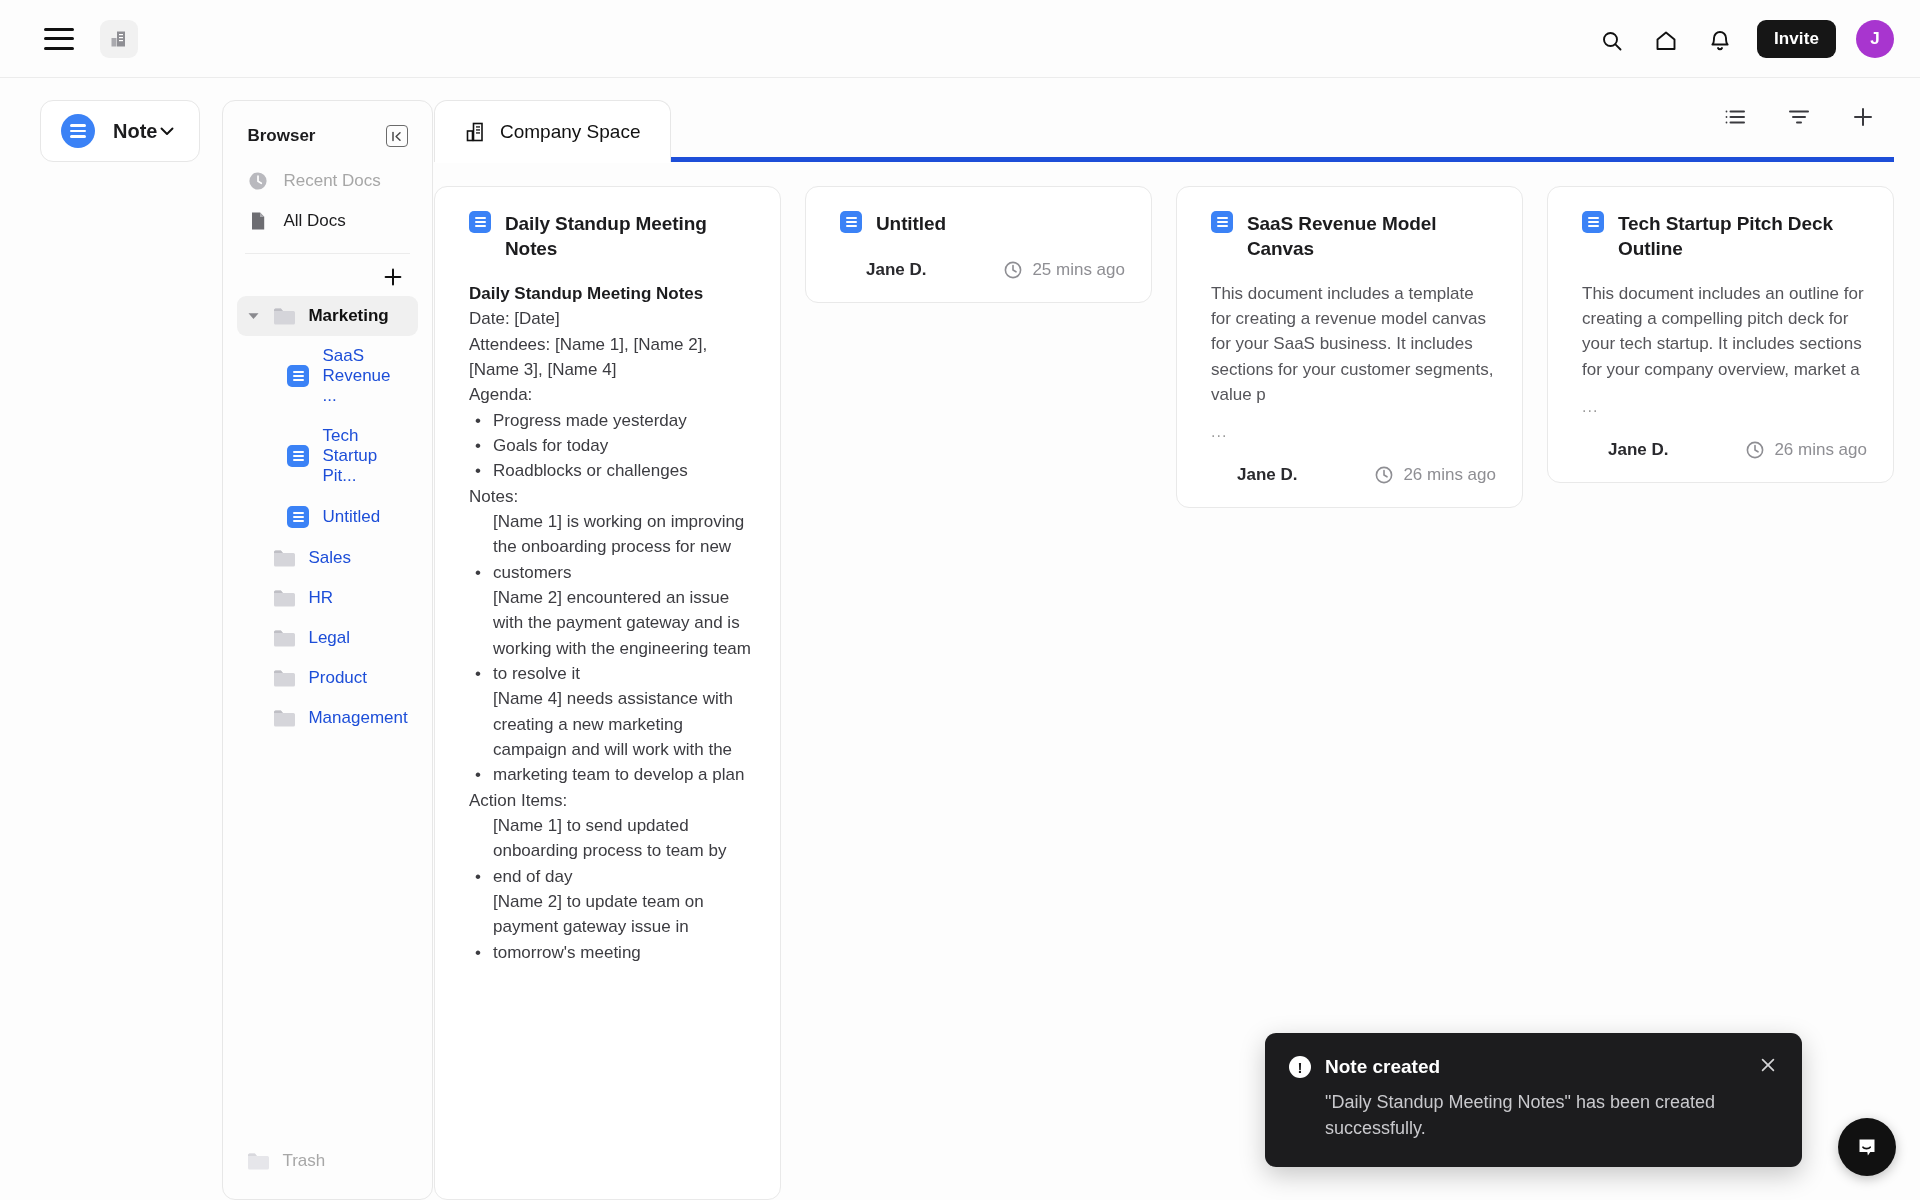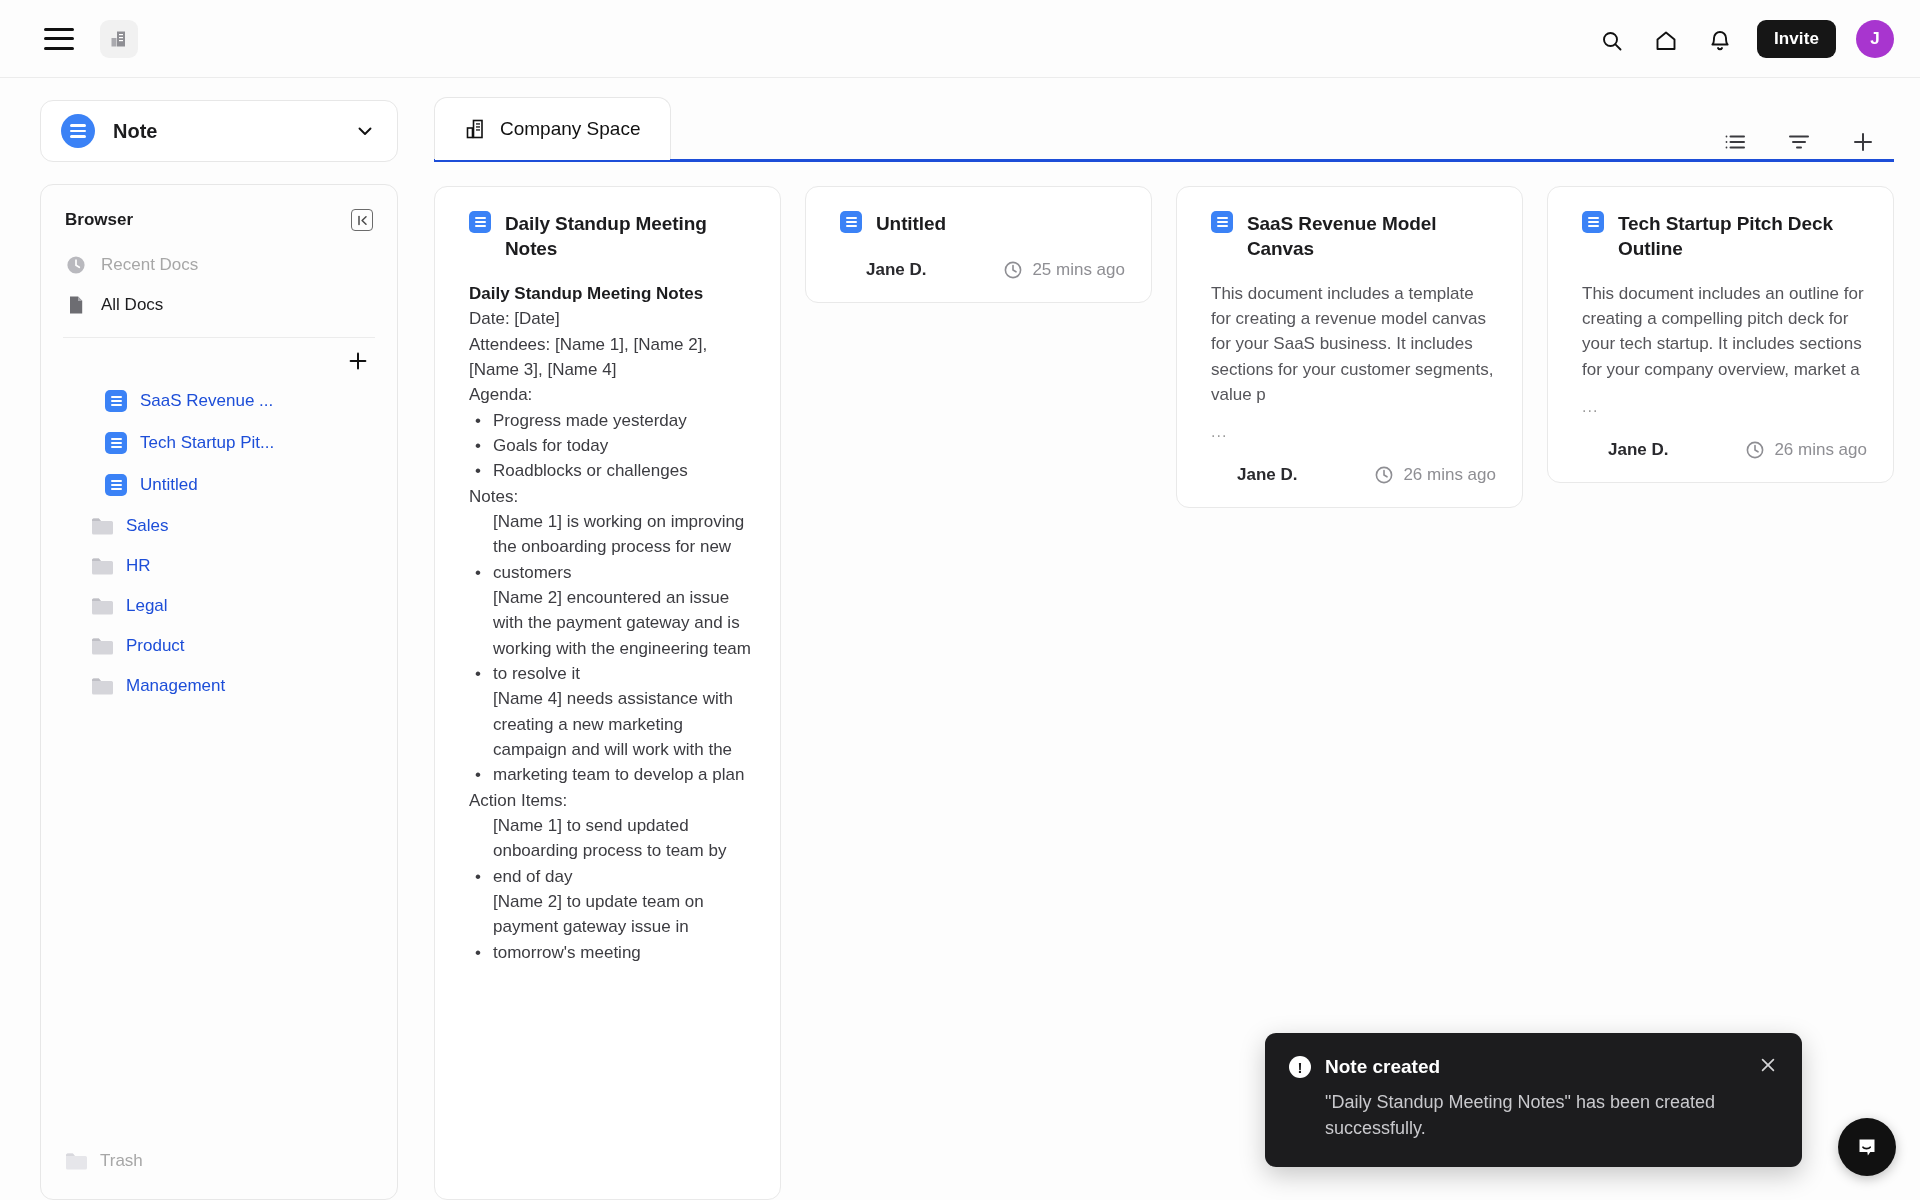--- a/index.html
+++ b/index.html
@@ -37,21 +37,21 @@
   .avatar {
     width:38px; height:38px; border-radius:50%;
     background:#a835cf; color:#fff; font-size:17px; font-weight:600;
     display:flex; align-items:center; justify-content:center; cursor:pointer;
   }
 
   
   .body-wrap { display:flex; height: calc(1200px - 78px); padding: 22px 26px 0 40px; gap: 36px; }
 
   
-  .sidebar { width: 358px; flex: 0 0 358px; display:flex; flex-direction:column; gap: 22px; }
+  .sidebar { width: 358px; flex: 0 0 358px; display:flex; flex-direction:row; gap: 22px; }
   .note-select {
     height: 62px; border:1px solid #e7e7e7; border-radius:13px; background:#fff;
     display:flex; align-items:center; padding: 0 22px 0 20px; cursor:pointer;
   }
   .note-badge-circle {
     width:34px; height:34px; border-radius:50%; background:#3b82f6;
     display:flex; flex-direction:column; align-items:center; justify-content:center; gap:3px;
   }
   .note-badge-circle i { display:block; width:16px; height:2.4px; background:#fff; border-radius:2px; }
   .note-select-label { font-size:20px; font-weight:700; margin-left:18px; flex:1; }
@@ -78,21 +78,21 @@
   .tree-row.child { padding-left: 50px; }
   .caret { width:13px; height:13px; flex:0 0 13px; display:flex; align-items:center; justify-content:center; }
   .caret-spacer { width:13px; flex:0 0 13px; }
   .doc-sq { width:22px; height:22px; border-radius:5px; background:#3b82f6; display:flex; flex-direction:column; align-items:center; justify-content:center; gap:2px; flex:0 0 22px; }
   .doc-sq i { display:block; width:11px; height:1.8px; background:#fff; border-radius:1px; }
   .tree-spacer { flex:1; }
   .trash-row { display:flex; align-items:center; gap:13px; padding: 10px; font-size:17px; color:#a7a7a7; cursor:pointer; }
 
   
   .main { flex:1; display:flex; flex-direction:column; min-width:0; }
-  .tabbar { display:flex; align-items:flex-end; height: 62px; border-bottom:3px solid #1d4ed8; }
+  .tabbar { display:flex; align-items:flex-start; height: 62px; border-bottom:5px solid #1d4ed8; }
   .tab {
     display:flex; align-items:center; gap:13px; height:62px; padding: 0 30px;
     font-size:19px; cursor:pointer; border-radius:13px 13px 0 0;
     border:1px solid transparent; border-bottom:none; position:relative;
   }
   .tab.active { background:#fff; border-color:#e7e7e7; font-weight:400; color:#111; }
   .tab.active::after { content:""; position:absolute; left:0; right:0; bottom:-1px; height:2px; background:#fff; }
   .tab.inactive { color:#8a8a8a; border-color:#efefef; }
   .tab-tools { margin-left:auto; display:flex; align-items:center; gap:30px; padding-right:14px; }
 
@@ -227,20 +227,32 @@
         <div class="plus-ic">
           <svg width="22" height="22" viewBox="0 0 22 22" fill="none" stroke="#111" stroke-width="2" stroke-linecap="round">
             <line x1="11" y1="3.6" x2="11" y2="18.4"></line>
               <line x1="3.6" y1="11" x2="18.4" y2="11"></line>
           </svg>
         </div>
       </div>
 
       <div class="tree">
 
+        <div class="tree-row active">
+          <span class="caret">
+            <svg width="11" height="8" viewBox="0 0 11 8">
+                <path d="M0.5 1.2h10L5.5 7z" fill="#8a8a8f"></path>
+              </svg>
+          </span>
+          <svg width="22" height="19" viewBox="0 0 22 19">
+            <path d="M1 3.2a1.6 1.6 0 0 1 1.6-1.6h5.3l2 2.3h10.5A1.6 1.6 0 0 1 22 5.5V16a1.6 1.6 0 0 1-1.6 1.6H2.6A1.6 1.6 0 0 1 1 16z" fill="#d5d5da"></path>
+            <path d="M1 3.2a1.6 1.6 0 0 1 1.6-1.6h5.3l2 2.3H1z" fill="#bfbfc5"></path>
+          </svg>
+          <span>Marketing</span>
+        </div>
 
         <div class="tree-row child">
           <span class="doc-sq">
               <i></i>
               <i></i>
               <i></i>
             </span>
           <span>SaaS Revenue ...</span>
         </div>
         <div class="tree-row child">

